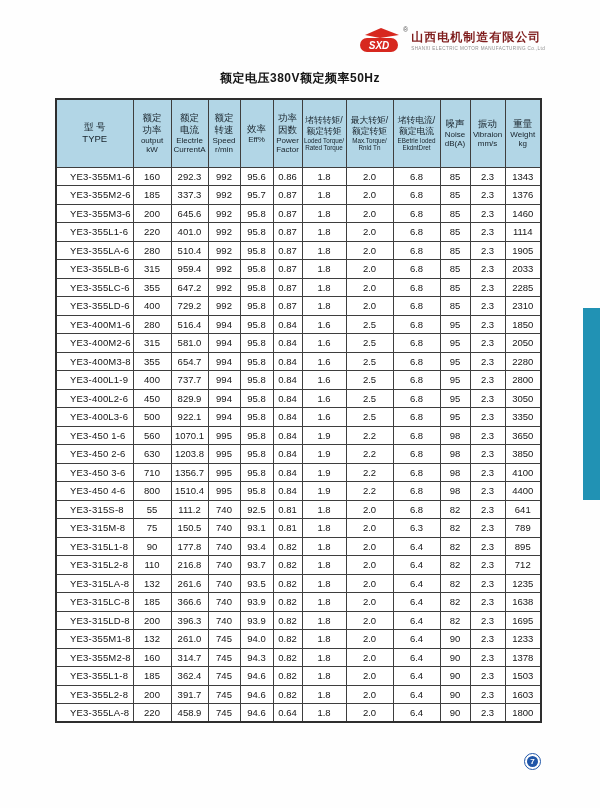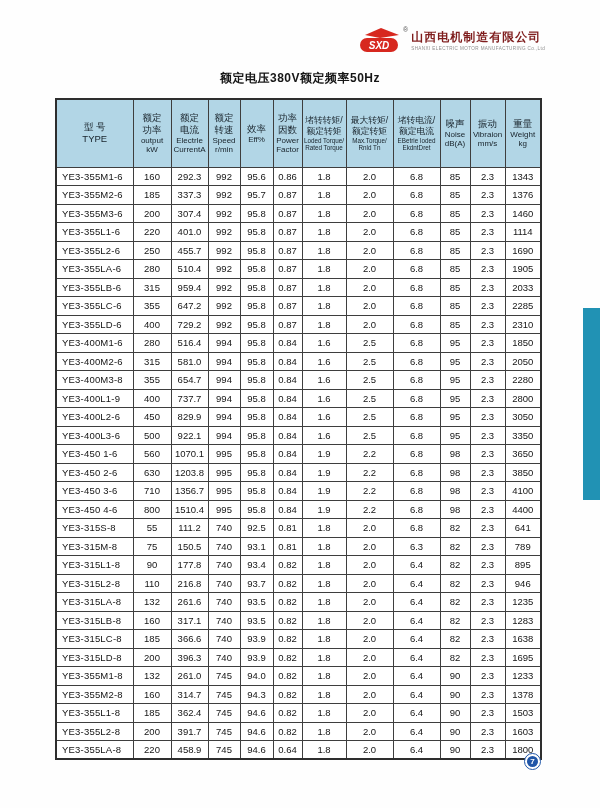--- a/index.html
+++ b/index.html
@@ -46,21 +46,21 @@
   }
   .cn { font-size: 9.5px; line-height: 12px; white-space: nowrap; }
   .en { font-size: 8px;   line-height: 9.5px; white-space: nowrap; }
   th:nth-child(1) .en { font-size: 9.5px; line-height: 12px; }
   th:nth-child(7) .cn, th:nth-child(8) .cn, th:nth-child(9) .cn { font-size: 8.8px; line-height: 11px; }
   th:nth-child(7) .en, th:nth-child(8) .en, th:nth-child(9) .en { font-size: 6.3px; line-height: 7.5px; }
   table.spec tbody tr { height: 18.5px; }
   table.spec td {
     font-size: 9.5px; text-align: center; color: #141414; white-space: nowrap;
   }
-  table.spec td.type-col { text-align: left; padding-left: 5px; letter-spacing: 0.2px; }
+  table.spec td.type-col { text-align: left; padding-left: 13px; letter-spacing: 0.2px; }
 
   
   .teal-bar {
     position: absolute; right: 0; top: 308px; width: 17px; height: 192px;
     background: #2192b4;
   }
 
   
   .page-num {
     position: absolute; left: 524px; top: 753px; width: 17px; height: 17px;
@@ -202,21 +202,21 @@
           <td>1.8</td>
           <td>2.0</td>
           <td>6.8</td>
           <td>85</td>
           <td>2.3</td>
           <td>1376</td>
         </tr>
         <tr>
           <td class="type-col">YE3-355M3-6</td>
           <td>200</td>
-          <td>307.4</td>
+          <td>645.6</td>
           <td>992</td>
           <td>95.8</td>
           <td>0.87</td>
           <td>1.8</td>
           <td>2.0</td>
           <td>6.8</td>
           <td>85</td>
           <td>2.3</td>
           <td>1460</td>
         </tr>
@@ -226,34 +226,20 @@
           <td>401.0</td>
           <td>992</td>
           <td>95.8</td>
           <td>0.87</td>
           <td>1.8</td>
           <td>2.0</td>
           <td>6.8</td>
           <td>85</td>
           <td>2.3</td>
           <td>1114</td>
-        </tr>
-        <tr>
-          <td class="type-col">YE3-355L2-6</td>
-          <td>250</td>
-          <td>455.7</td>
-          <td>992</td>
-          <td>95.8</td>
-          <td>0.87</td>
-          <td>1.8</td>
-          <td>2.0</td>
-          <td>6.8</td>
-          <td>85</td>
-          <td>2.3</td>
-          <td>1690</td>
         </tr>
         <tr>
           <td class="type-col">YE3-355LA-6</td>
           <td>280</td>
           <td>510.4</td>
           <td>992</td>
           <td>95.8</td>
           <td>0.87</td>
           <td>1.8</td>
           <td>2.0</td>
@@ -491,49 +477,35 @@
           <td>110</td>
           <td>216.8</td>
           <td>740</td>
           <td>93.7</td>
           <td>0.82</td>
           <td>1.8</td>
           <td>2.0</td>
           <td>6.4</td>
           <td>82</td>
           <td>2.3</td>
-          <td>946</td>
+          <td>712</td>
         </tr>
         <tr>
           <td class="type-col">YE3-315LA-8</td>
           <td>132</td>
           <td>261.6</td>
           <td>740</td>
           <td>93.5</td>
           <td>0.82</td>
           <td>1.8</td>
           <td>2.0</td>
           <td>6.4</td>
           <td>82</td>
           <td>2.3</td>
           <td>1235</td>
-        </tr>
-        <tr>
-          <td class="type-col">YE3-315LB-8</td>
-          <td>160</td>
-          <td>317.1</td>
-          <td>740</td>
-          <td>93.5</td>
-          <td>0.82</td>
-          <td>1.8</td>
-          <td>2.0</td>
-          <td>6.4</td>
-          <td>82</td>
-          <td>2.3</td>
-          <td>1283</td>
         </tr>
         <tr>
           <td class="type-col">YE3-315LC-8</td>
           <td>185</td>
           <td>366.6</td>
           <td>740</td>
           <td>93.9</td>
           <td>0.82</td>
           <td>1.8</td>
           <td>2.0</td>

